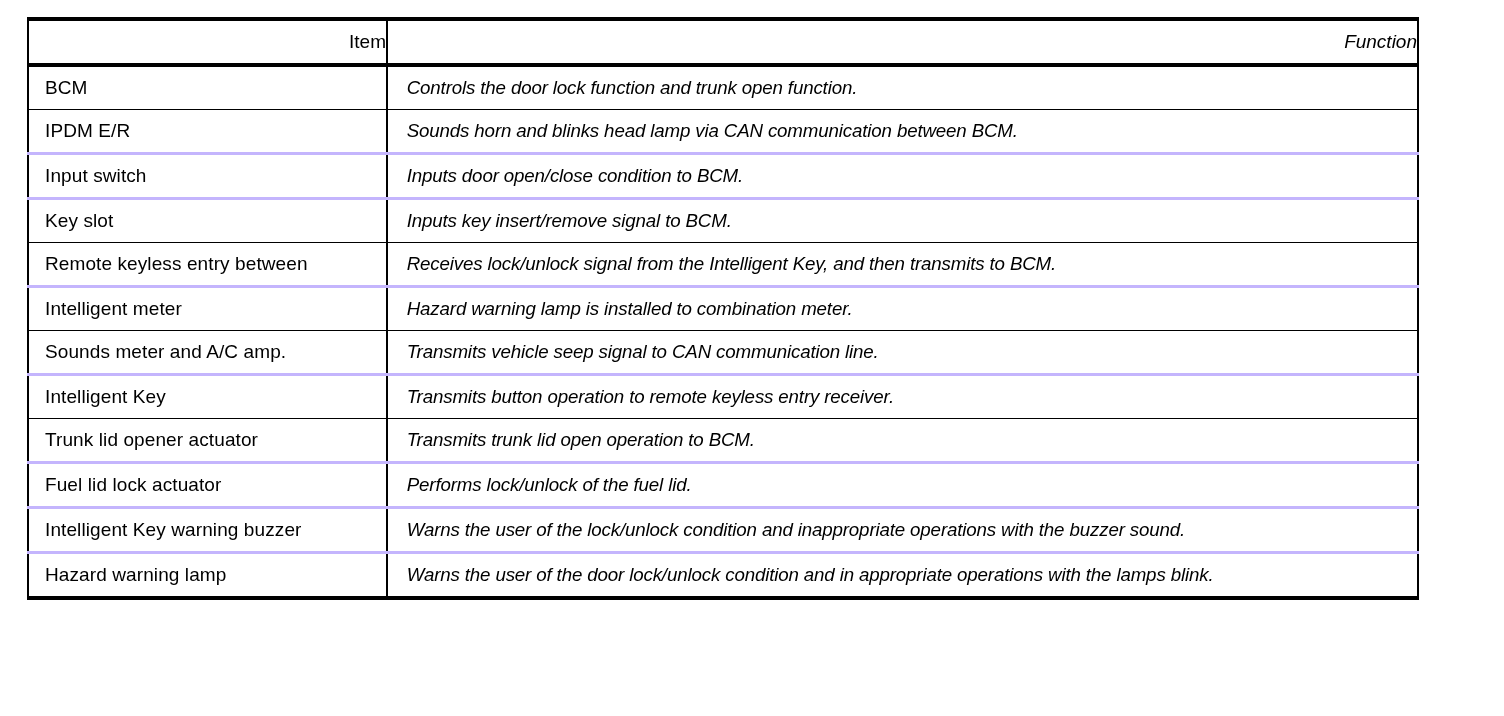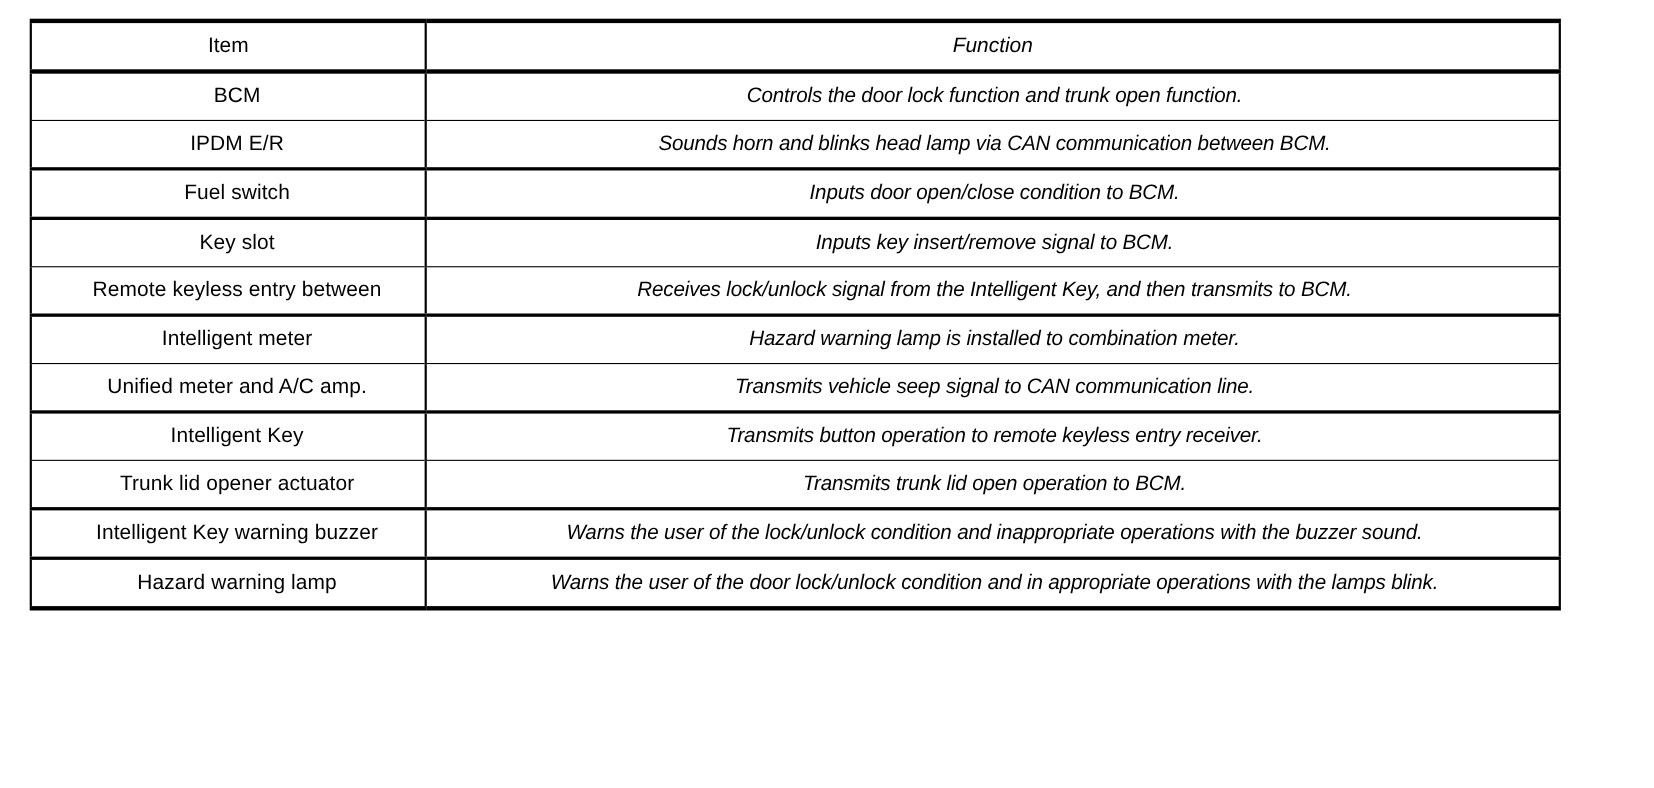--- a/index.html
+++ b/index.html
@@ -40,21 +40,20 @@
   .fn-table thead tr.header-row > th {
     border-top: 4px solid #000;
     border-bottom: 4px solid #000;
   }
 
   .fn-table th,
   .fn-table td {
     padding: 0;
     vertical-align: middle;
     background: #ffffff;
-    text-align: center;
   }
 
   .fn-table th.item-head,
   .fn-table td.item-cell {
     border-left: 2px solid #000;
     border-right: 2px solid #000;
   }
 
   .fn-table th.func-head,
   .fn-table td.func-cell {
@@ -72,21 +71,21 @@
 
   .fn-table tbody tr > td {
     height: 42px;
     font-size: 19px;
     line-height: 1.15;
     border-bottom: 1px solid #000;
   }
 
   
   .fn-table tbody tr.rule-heavy > td {
-    border-bottom: 3px solid #000000;
+    border-bottom: 3px solid #c4b5fd;
   }
 
   .fn-table tbody tr.last-row > td {
     border-bottom: 4px solid #000;
   }
 
   .cell-text {
     display: block;
     white-space: nowrap;
     overflow: hidden;
@@ -100,20 +99,21 @@
   .func-cell .cell-text {
     padding-left: 19px;
     letter-spacing: -0.15px;
     transform: scaleX(0.985);
     transform-origin: left center;
   }
 
   .head-text {
     display: block;
     white-space: nowrap;
+    text-align: right;
   }
 </style>
 </head>
 <body>
 
 <div class="sheet">
 
   <table class="fn-table">
     <colgroup>
       <col class="col-item">
@@ -143,21 +143,21 @@
       <tr class="rule-heavy">
         <td class="item-cell">
           <span class="cell-text">IPDM E/R</span>
         </td>
         <td class="func-cell">
           <span class="cell-text">Sounds horn and blinks head lamp via CAN communication between BCM.</span>
         </td>
       </tr>
       <tr class="rule-heavy">
         <td class="item-cell">
-          <span class="cell-text">Fuel switch</span>
+          <span class="cell-text">Input switch</span>
         </td>
         <td class="func-cell">
           <span class="cell-text">Inputs door open/close condition to BCM.</span>
         </td>
       </tr>
       <tr>
         <td class="item-cell">
           <span class="cell-text">Key slot</span>
         </td>
         <td class="func-cell">
@@ -175,40 +175,48 @@
       <tr>
         <td class="item-cell">
           <span class="cell-text">Intelligent meter</span>
         </td>
         <td class="func-cell">
           <span class="cell-text">Hazard warning lamp is installed to combination meter.</span>
         </td>
       </tr>
       <tr class="rule-heavy">
         <td class="item-cell">
-          <span class="cell-text">Unified meter and A/C amp.</span>
+          <span class="cell-text">Sounds meter and A/C amp.</span>
         </td>
         <td class="func-cell">
           <span class="cell-text">Transmits vehicle seep signal to CAN communication line.</span>
         </td>
       </tr>
       <tr>
         <td class="item-cell">
           <span class="cell-text">Intelligent Key</span>
         </td>
         <td class="func-cell">
           <span class="cell-text">Transmits button operation to remote keyless entry receiver.</span>
         </td>
       </tr>
       <tr class="rule-heavy">
         <td class="item-cell">
           <span class="cell-text">Trunk lid opener actuator</span>
         </td>
         <td class="func-cell">
           <span class="cell-text">Transmits trunk lid open operation to BCM.</span>
+        </td>
+      </tr>
+      <tr class="rule-heavy">
+        <td class="item-cell">
+          <span class="cell-text">Fuel lid lock actuator</span>
+        </td>
+        <td class="func-cell">
+          <span class="cell-text">Performs lock/unlock of the fuel lid.</span>
         </td>
       </tr>
       <tr class="rule-heavy">
         <td class="item-cell">
           <span class="cell-text">Intelligent Key warning buzzer</span>
         </td>
         <td class="func-cell">
           <span class="cell-text">Warns the user of the lock/unlock condition and inappropriate operations with the buzzer sound.</span>
         </td>
       </tr>

